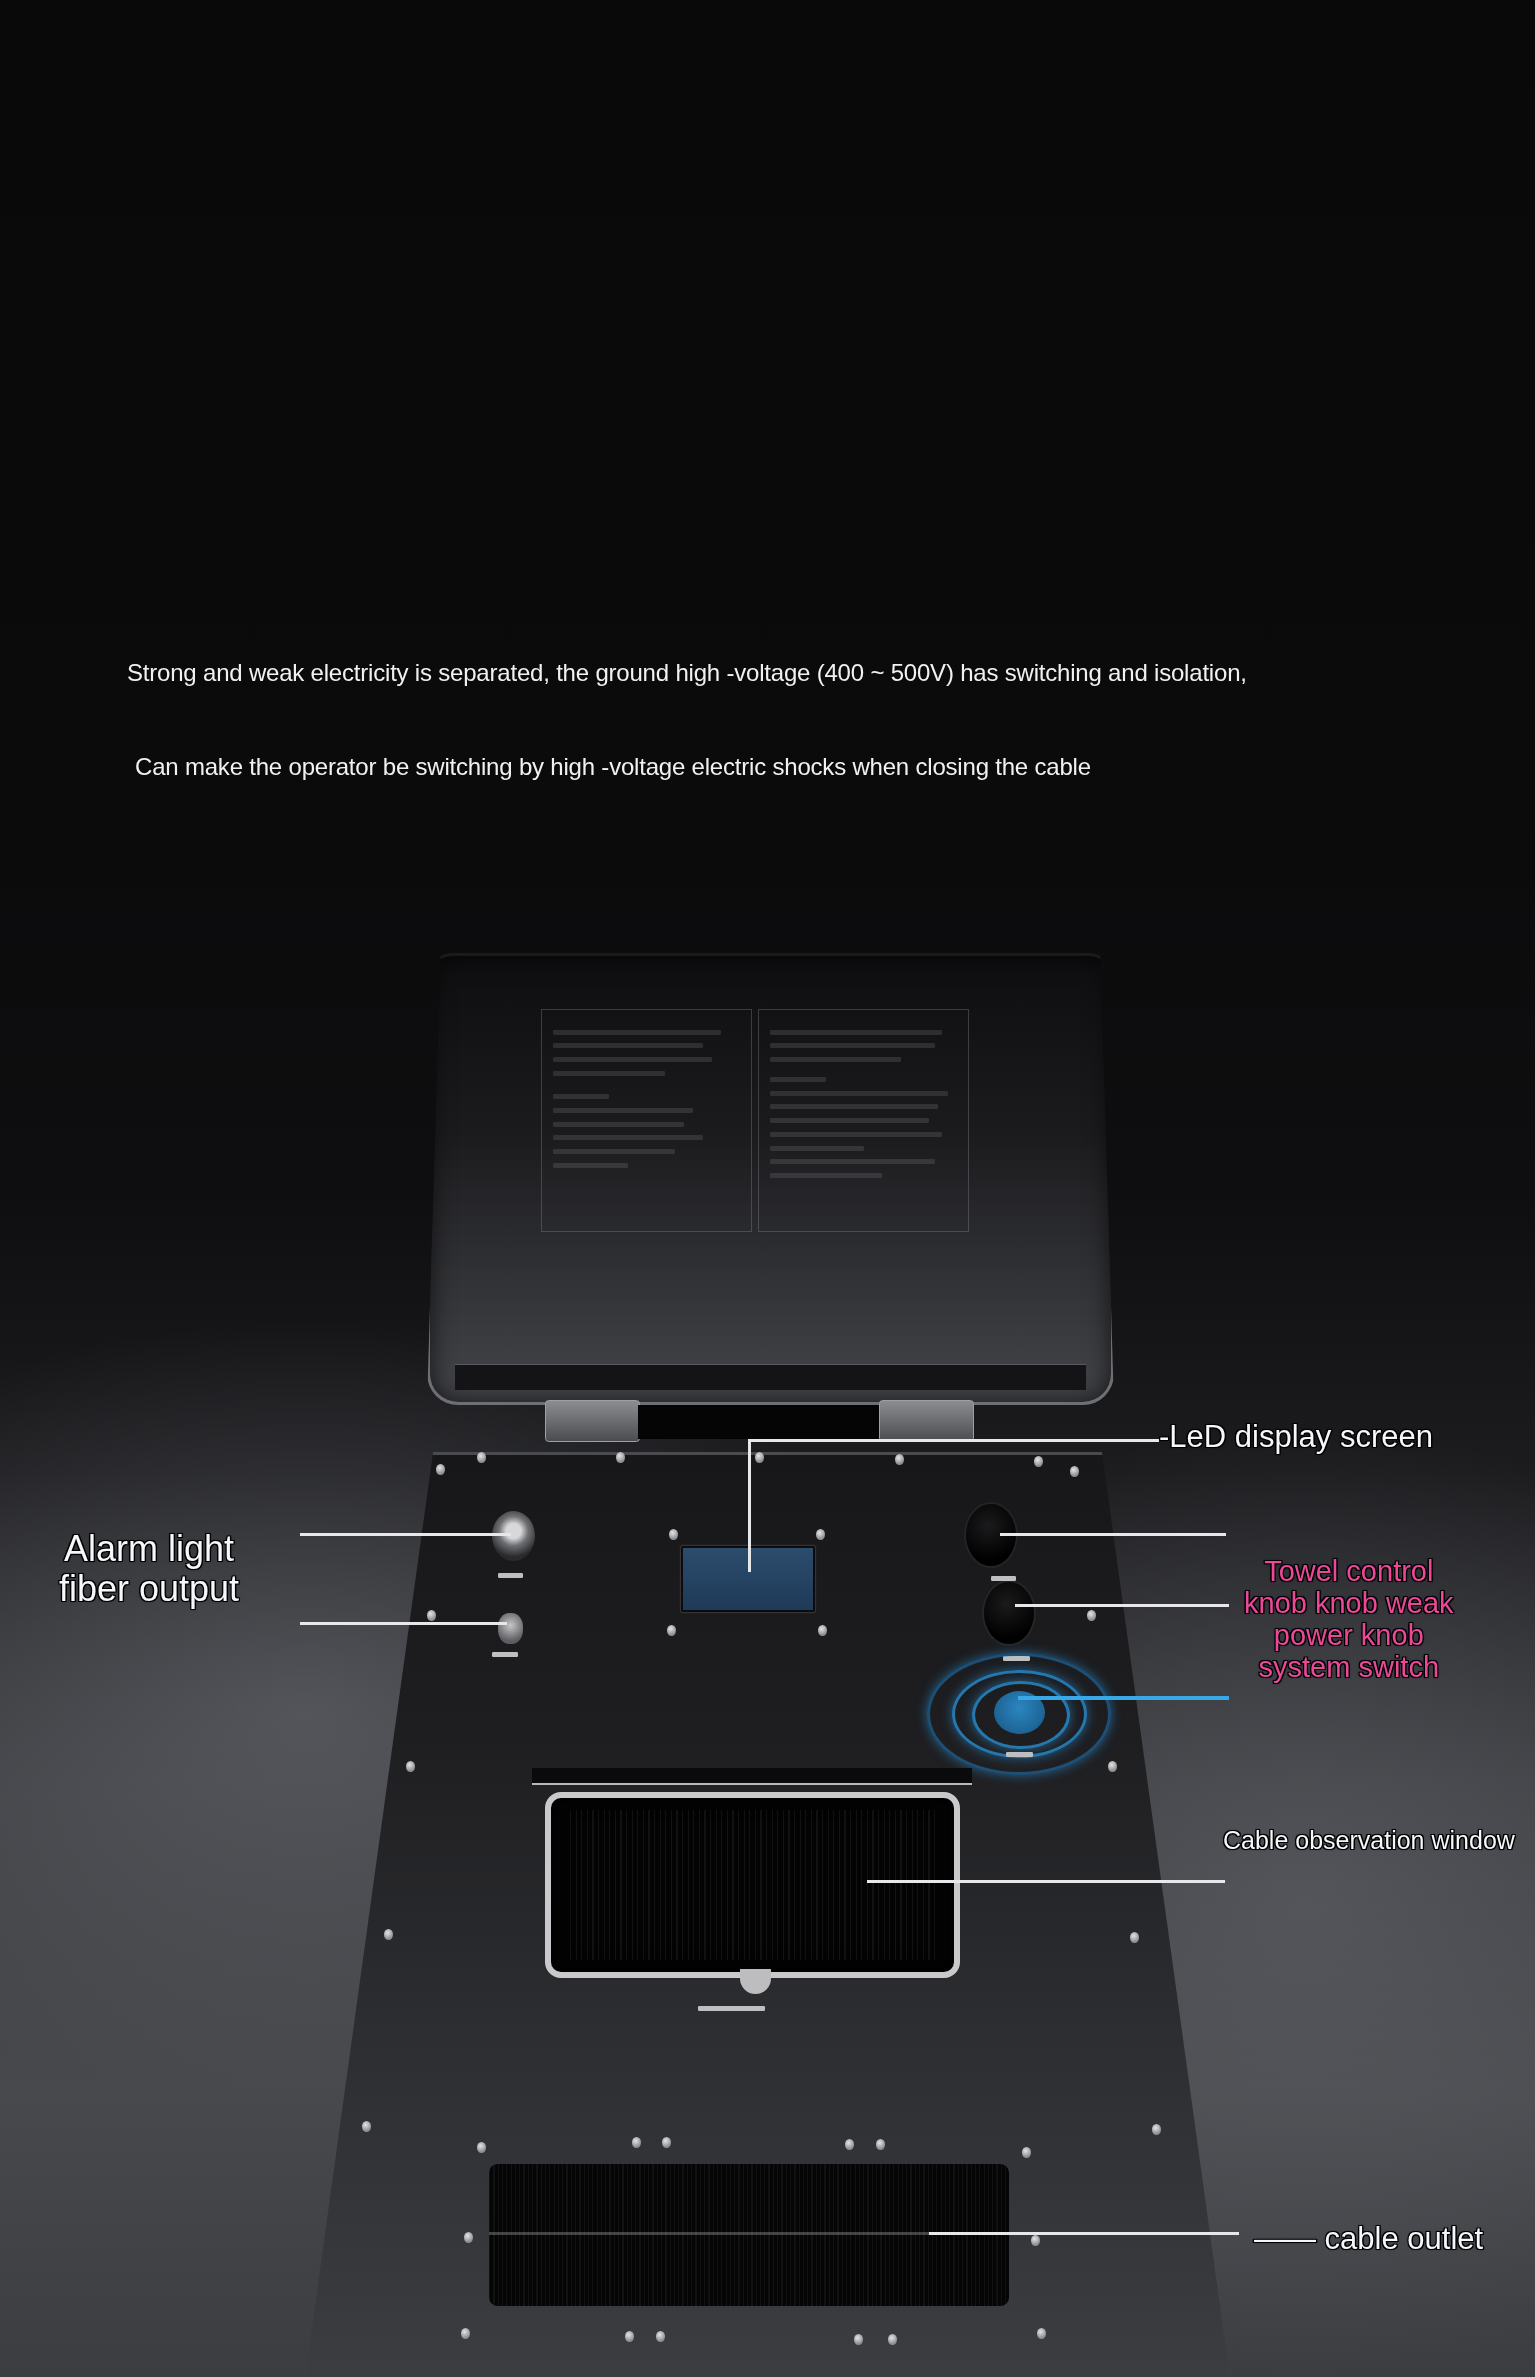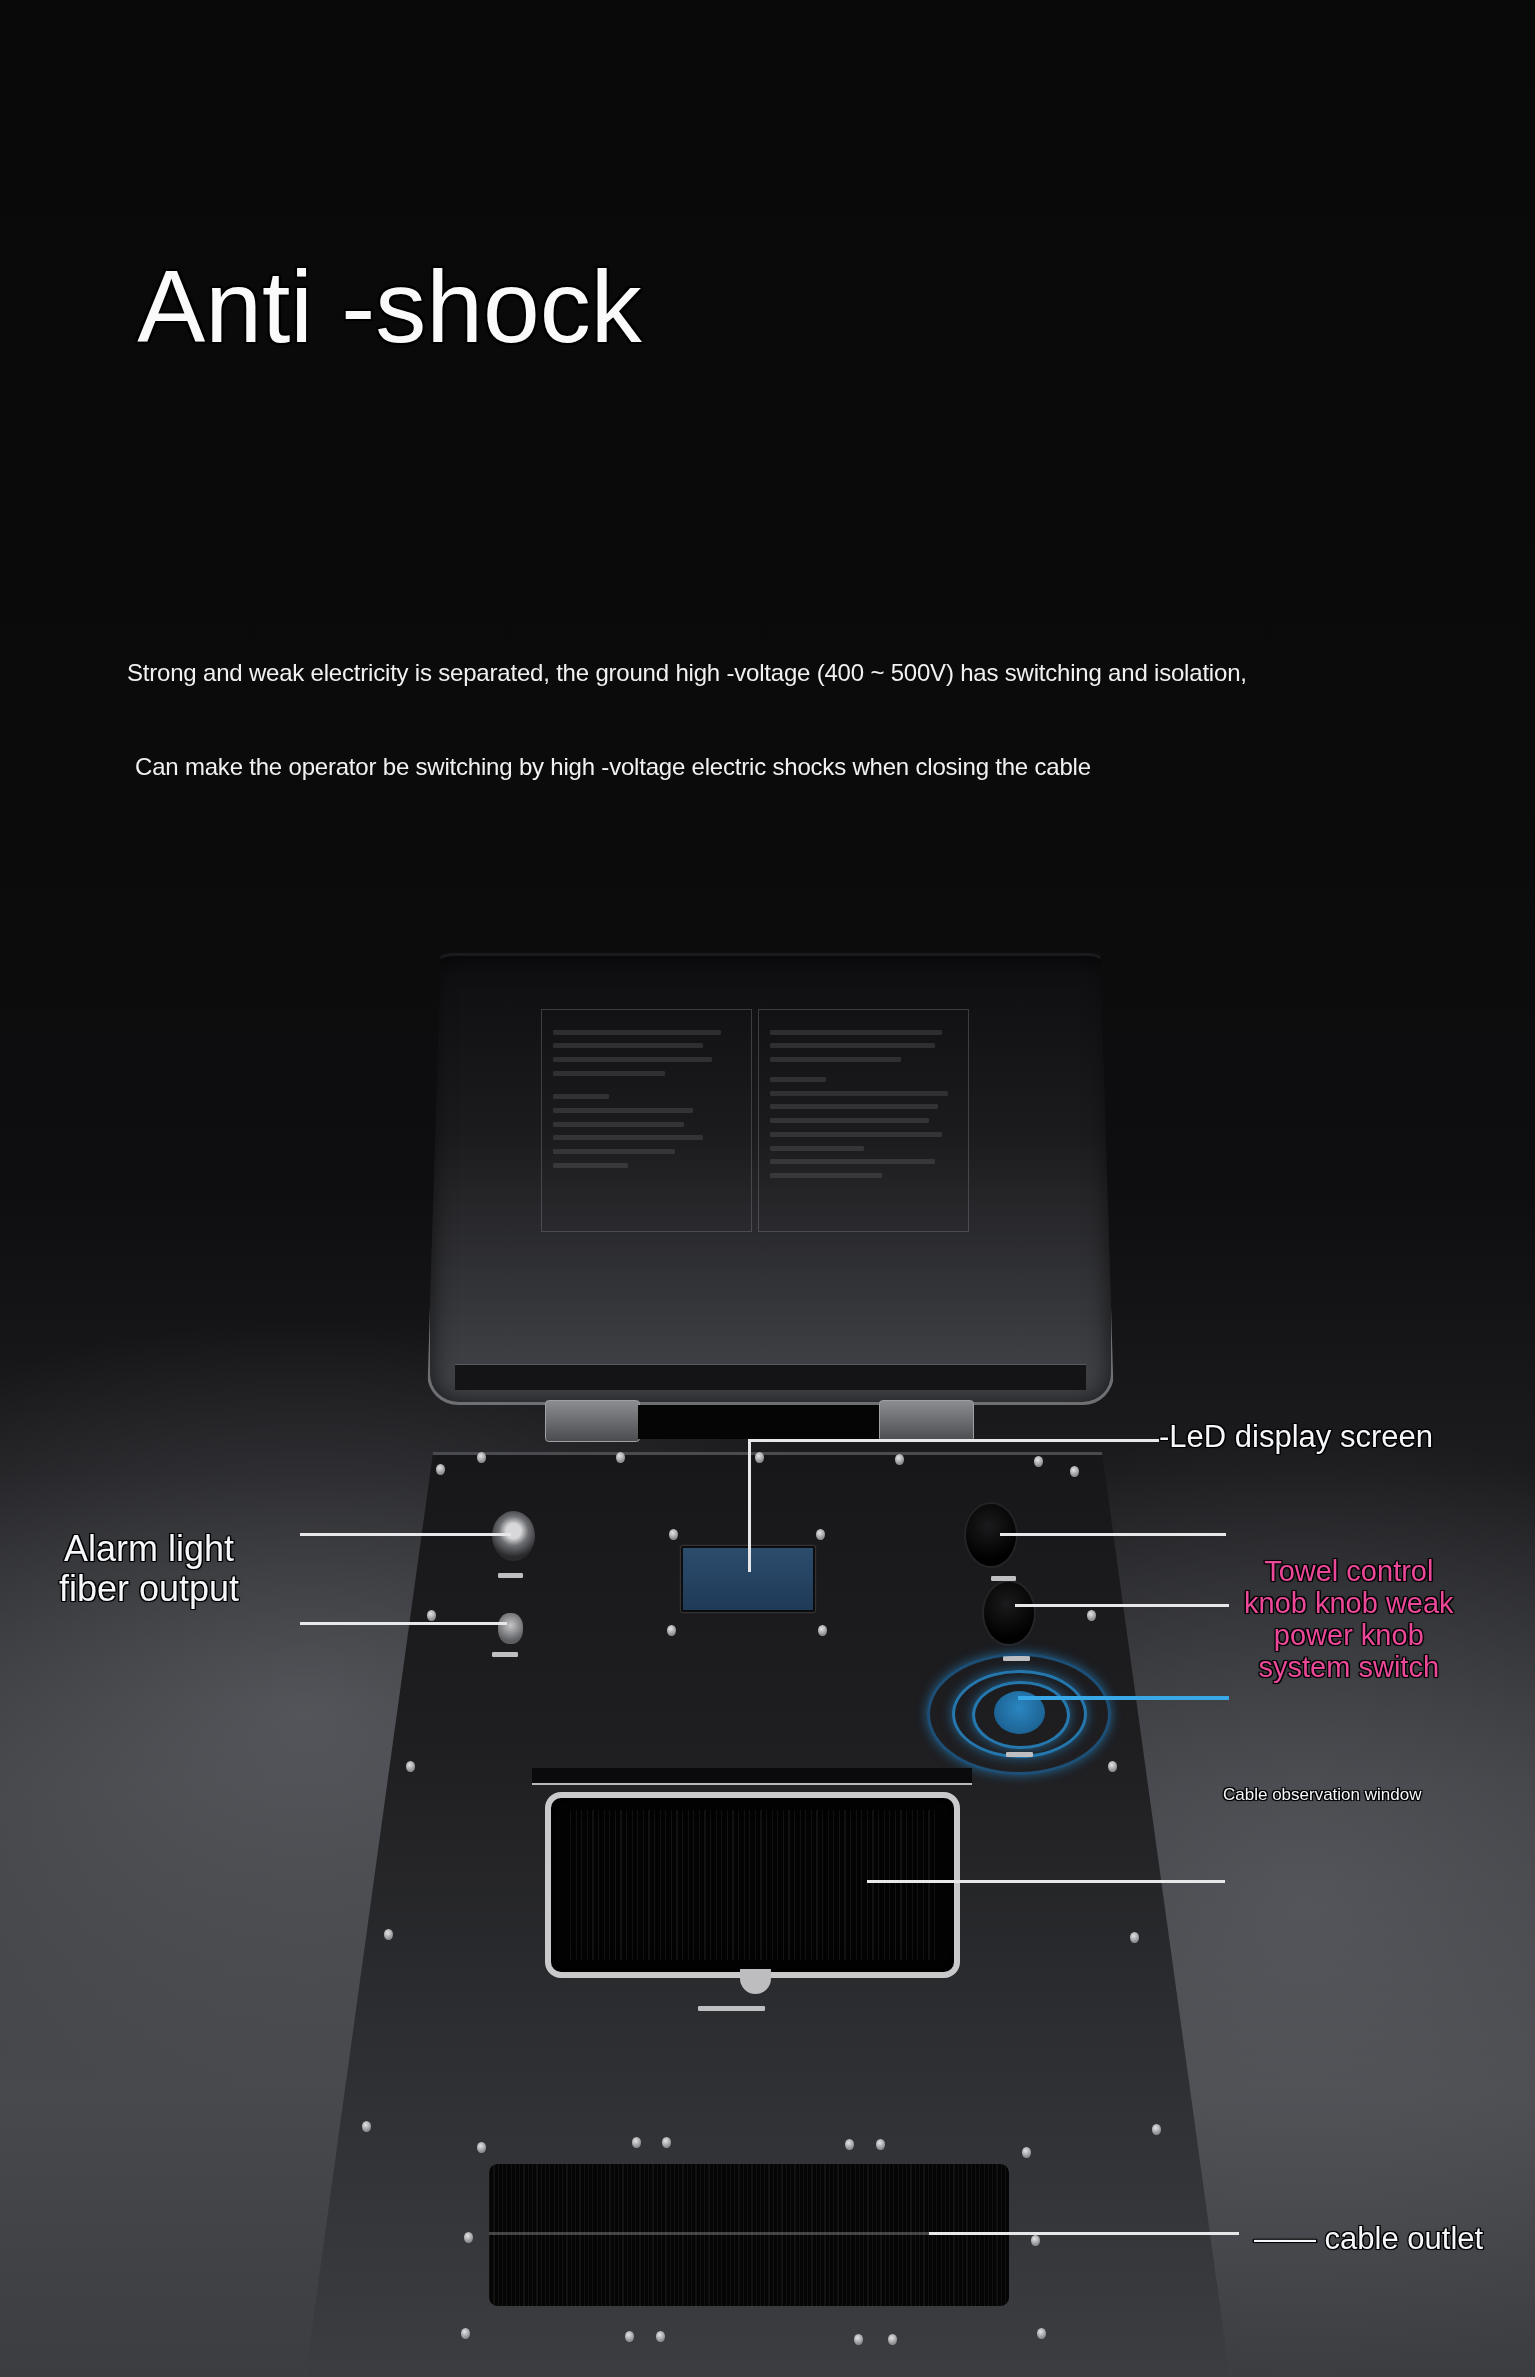--- a/index.html
+++ b/index.html
@@ -87,30 +87,29 @@
   .vline { position: absolute; background: #e8e8ea; width: 2.5px; }
   .line.blue { background: #39a8e6; height: 3.7px; }
 
   .callout { position: absolute; color: #f5f7fa; text-align: center; white-space: nowrap;
     text-shadow: 1.2px 1.2px 0 #000, -1.2px -1.2px 0 #000, 1.2px -1.2px 0 #000, -1.2px 1.2px 0 #000, 0 0 2.5px #000; }
   .callout.led { left: 1159px; top: 1419px; font-size: 31px; text-align: left; }
   .callout.alarm { left: 59px; top: 1529px; font-size: 36px; line-height: 40px; }
   .callout.alarm span { display: block; }
   .callout.knobs { left: 1244px; top: 1555px; font-size: 29px; line-height: 32px; color: #ec4899; }
   .callout.knobs span { display: block; }
-  .callout.obs { left: 1223px; top: 1785px; font-size: 17px; }
+  .callout.obs { left: 1223px; top: 1826px; font-size: 25px; }
   .callout.outlet-lbl { left: 1254px; top: 2221px; font-size: 31px; }
 </style>
 </head>
 <body>
 
 <div class="canvas"></div>
 
 <h1 class="headline" style="margin:0;font-weight:normal;">
-  <span>Anti -shock</span>
 </h1>
 
 <div class="desc l1">Strong and weak electricity is separated, the ground high -voltage (400 ~ 500V) has switching and isolation,</div>
 <div class="desc l2">Can make the operator be switching by high -voltage electric shocks when closing the cable</div>
 
 <div>
   <div class="lid">
     <div class="lid-label left">
       <div class="row" style="width:90%"></div>
         <div class="row" style="width:80%"></div>

